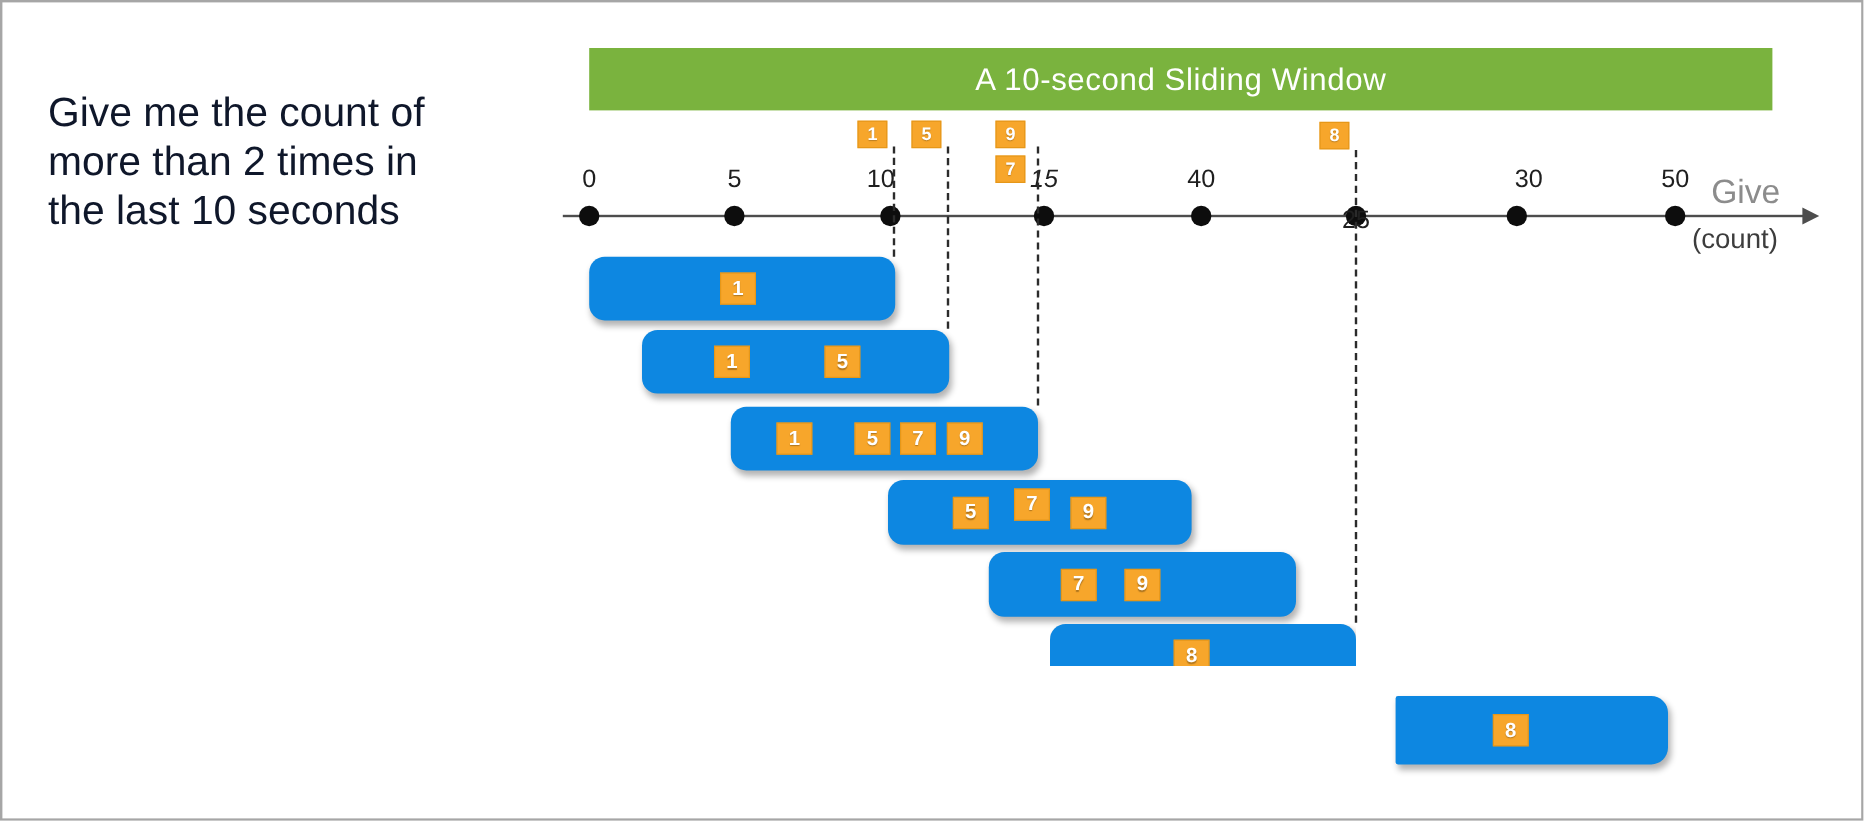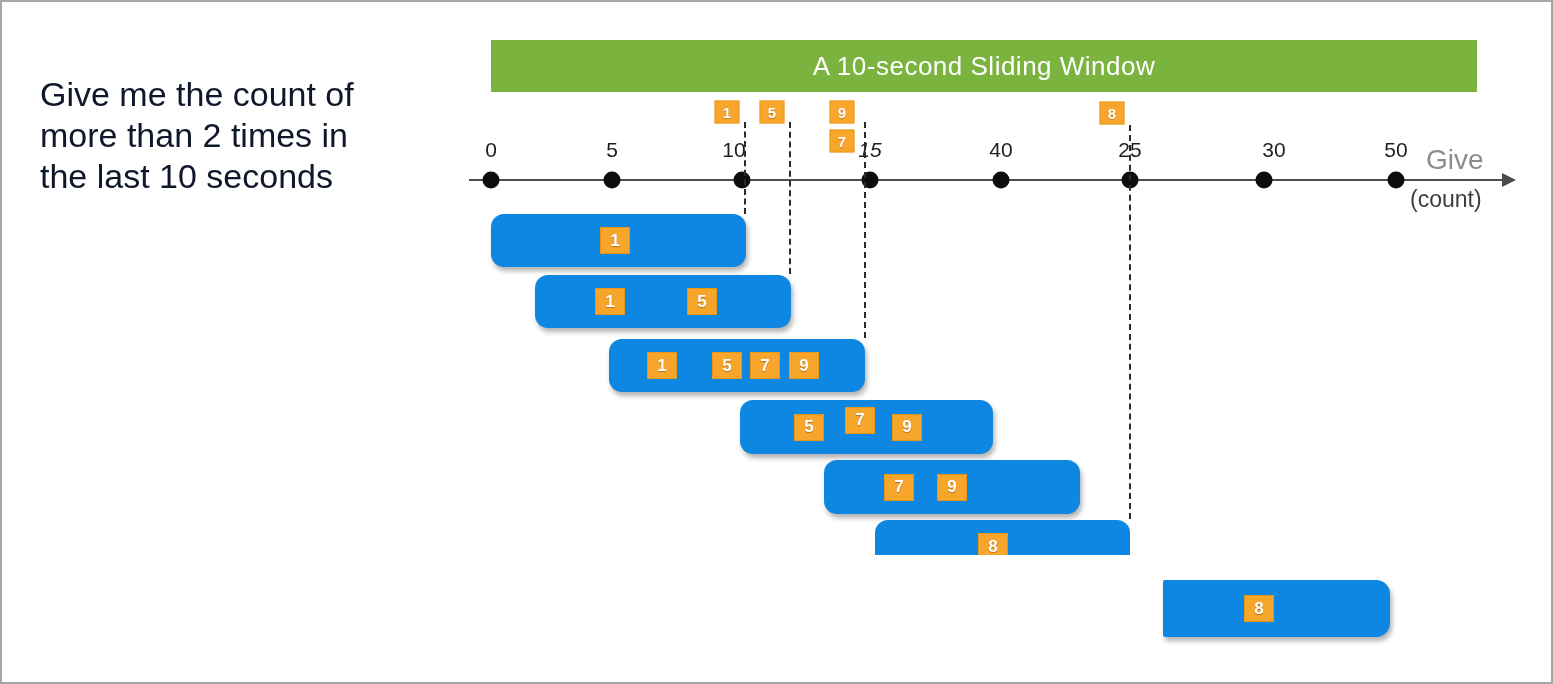--- a/index.html
+++ b/index.html
@@ -110,21 +110,21 @@
       <div class="tick-label" style="left: 489px;">0</div>
       <div class="tick-dot" style="left: 610px; top: 178px;"></div>
       <div class="tick-label" style="left: 610px;">5</div>
       <div class="tick-dot" style="left: 740px; top: 178px;"></div>
       <div class="tick-label" style="left: 732px;">10</div>
       <div class="tick-dot" style="left: 868px; top: 178px;"></div>
       <div class="tick-label" style="left: 868px; font-style: italic;">15</div>
       <div class="tick-dot" style="left: 999px; top: 178px;"></div>
       <div class="tick-label" style="left: 999px;">40</div>
       <div class="tick-dot" style="left: 1128px; top: 178px;"></div>
-      <div class="tick-label" style="left: 1128px;">25</div>
+      <div class="tick-label" style="left: 1128px; margin-top: 34px;">25</div>
       <div class="tick-dot" style="left: 1262px; top: 178px;"></div>
       <div class="tick-label" style="left: 1272px;">30</div>
       <div class="tick-dot" style="left: 1394px; top: 178px;"></div>
       <div class="tick-label" style="left: 1394px;">50</div>
       <div class="dash" style="left: 742px; top: 120px; height: 92px;"></div>
       <div class="dash" style="left: 787px; top: 120px; height: 152px;"></div>
       <div class="dash" style="left: 862px; top: 120px; height: 216px;"></div>
       <div class="dash" style="left: 1127px; top: 123px; height: 394px;"></div>
       <div class="ev" style="left: 725px; top: 110px;">1</div>
       <div class="ev" style="left: 770px; top: 110px;">5</div>

